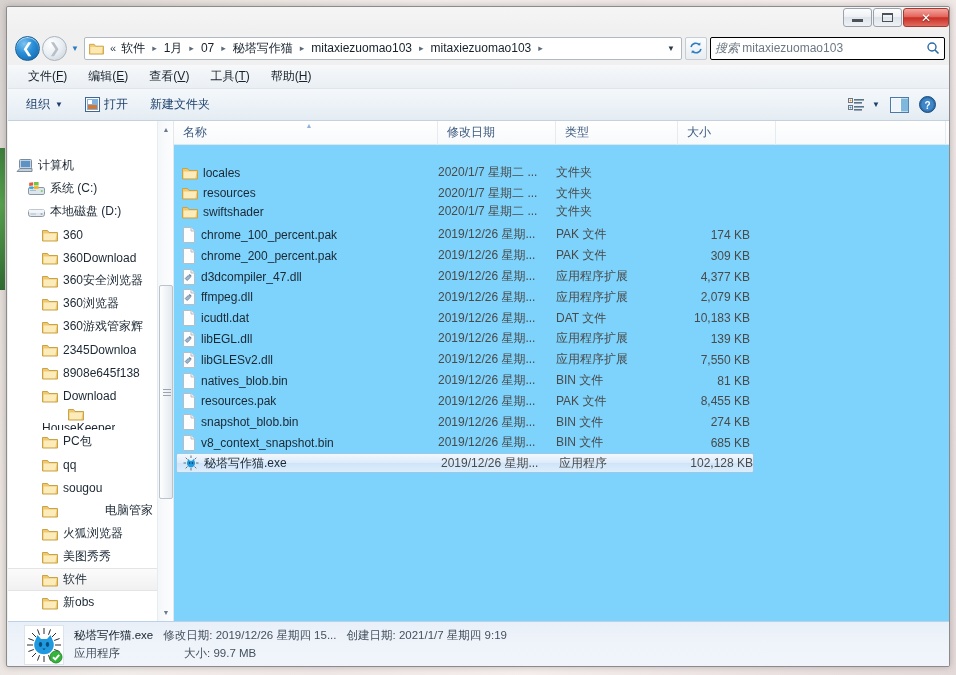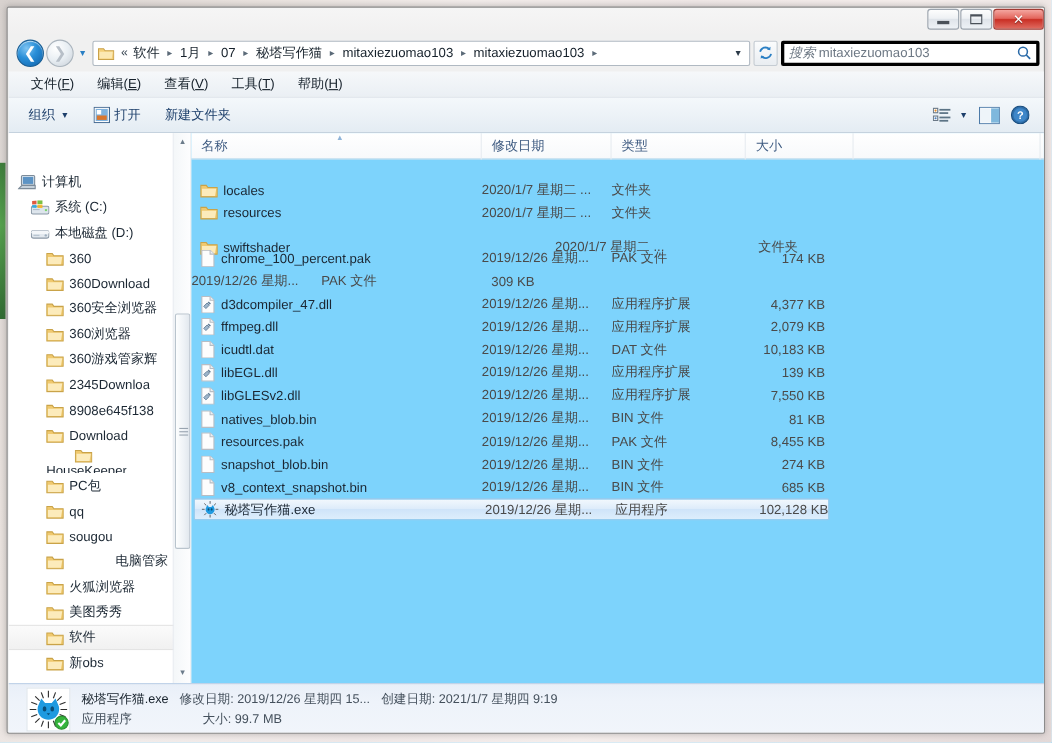--- a/index.html
+++ b/index.html
@@ -96,21 +96,21 @@
   }
   #refreshbtn {
     width:22px; height:23px; margin:0 3px; flex:0 0 auto;
     border:1px solid #c5ccd3; border-radius:2px;
     background:linear-gradient(180deg,#fbfcfd,#e9edf1);
     display:flex; align-items:center; justify-content:center;
     color:#2a7fc4; font-size:12px;
   }
   #searchbox {
     width:235px; height:23px; flex:0 0 auto;
-    border:3px solid #000000; border-radius:2px; background:#fff;
+    border:1px solid #000000; border-radius:2px; background:#fff;
     display:flex; align-items:center; padding:0 4px;
   }
   #searchbox .ph { flex:1 1 auto; font-size:12px; color:#6d7884; font-style:italic; overflow:hidden; white-space:nowrap;}
   #searchbox .ph .lit { font-style:normal; }
   .mag { width:14px; height:14px; flex:0 0 auto; }
   
   #menubar {
     position:absolute; left:1px; top:58px; width:942px; height:24px;
     background:linear-gradient(180deg,#f6f8fa,#eaeff4);
     border-bottom:1px solid #dfe5eb;
@@ -559,21 +559,21 @@
               <svg class="ico" width="16" height="14" viewBox="0 0 16 14">
                 <path d="M0.5 2.5 L5.5 2.5 L7 4.5 L15.5 4.5 L15.5 13 L0.5 13 Z" fill="#f0c96e" stroke="#c9a349"></path>
                 <path d="M1.6 5.6 L14.6 5.6 L13.4 12.2 L1.6 12.2 Z" fill="#fcebbb"></path>
               </svg>
               <span class="fname">resources</span>
             </div>
             <div class="c-date">2020/1/7 星期二 ...</div>
             <div class="c-type">文件夹</div>
             <div class="c-size"></div>
           </div>
-          <div class="row" style="top: 69px; justify-content: space-between;">
+          <div class="row" style="top: 56px;">
             <div class="c-name">
               <svg class="ico" width="16" height="14" viewBox="0 0 16 14">
                 <path d="M0.5 2.5 L5.5 2.5 L7 4.5 L15.5 4.5 L15.5 13 L0.5 13 Z" fill="#f0c96e" stroke="#c9a349"></path>
                 <path d="M1.6 5.6 L14.6 5.6 L13.4 12.2 L1.6 12.2 Z" fill="#fcebbb"></path>
               </svg>
               <span class="fname">swiftshader</span>
             </div>
             <div class="c-date">2020/1/7 星期二 ...</div>
             <div class="c-type">文件夹</div>
             <div class="c-size"></div>
@@ -584,20 +584,27 @@
                 <path d="M1.5 0.5 L9 0.5 L12.5 4 L12.5 15.5 L1.5 15.5 Z" fill="#fdfdfd" stroke="#b8bdc4"></path>
                 <path d="M9 0.5 L9 4 L12.5 4" fill="#eef0f2" stroke="#b8bdc4"></path>
               </svg>
               <span class="fname">chrome_100_percent.pak</span>
             </div>
             <div class="c-date">2019/12/26 星期...</div>
             <div class="c-type">PAK 文件</div>
             <div class="c-size">174 KB</div>
           </div>
           <div class="row" style="top: 100.2px;">
+            <div class="c-name">
+              <svg class="ico" width="14" height="16" viewBox="0 0 14 16">
+                <path d="M1.5 0.5 L9 0.5 L12.5 4 L12.5 15.5 L1.5 15.5 Z" fill="#fdfdfd" stroke="#b8bdc4"></path>
+                <path d="M9 0.5 L9 4 L12.5 4" fill="#eef0f2" stroke="#b8bdc4"></path>
+              </svg>
+              <span class="fname">chrome_200_percent.pak</span>
+            </div>
             <div class="c-date">2019/12/26 星期...</div>
             <div class="c-type">PAK 文件</div>
             <div class="c-size">309 KB</div>
           </div>
           <div class="row" style="top: 121px;">
             <div class="c-name">
               <svg class="ico" width="14" height="16" viewBox="0 0 14 16">
                 <path d="M1.5 0.5 L9 0.5 L12.5 4 L12.5 15.5 L1.5 15.5 Z" fill="#fcfcfc" stroke="#b8bdc4"></path>
                 <path d="M9 0.5 L9 4 L12.5 4" fill="#eef0f2" stroke="#b8bdc4"></path>
                 <path d="M3.2 9.5 L6.2 6.5 L8.2 8.5 L5.2 11.5 Z" fill="#9fb6cc" stroke="#5e7b96" stroke-width="0.8"></path>

